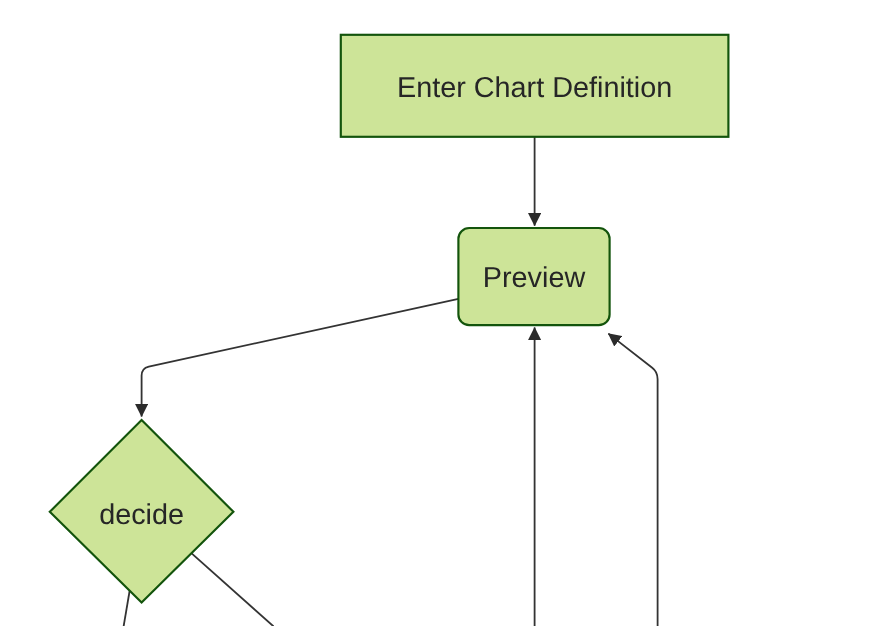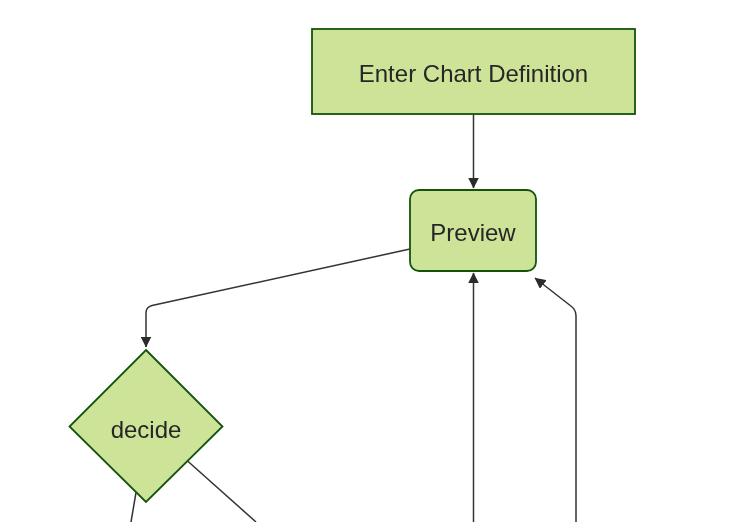--- a/index.html
+++ b/index.html
@@ -14,21 +14,20 @@
   html, body {
     background: var(--background);
     font-family: "Liberation Sans", "DejaVu Sans", sans-serif;
   }
   .canvas {
     position: relative;
     width: 740px;
     height: 522px;
     background: var(--background);
     overflow: hidden;
-    padding-left: 28px;
   }
   svg { display: block; width: 740px; height: 522px; }
   .edge {
     fill: none;
     stroke: var(--edge);
     stroke-width: 1.5;
   }
   .node-shape {
     fill: var(--node-fill);
     stroke: var(--node-border);

